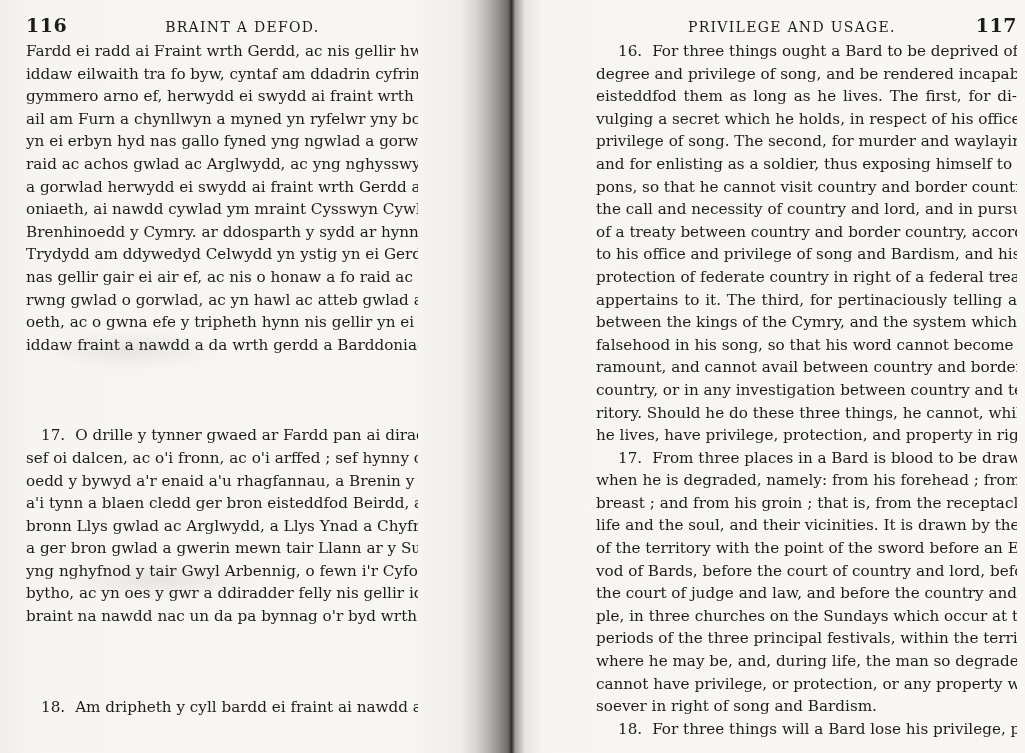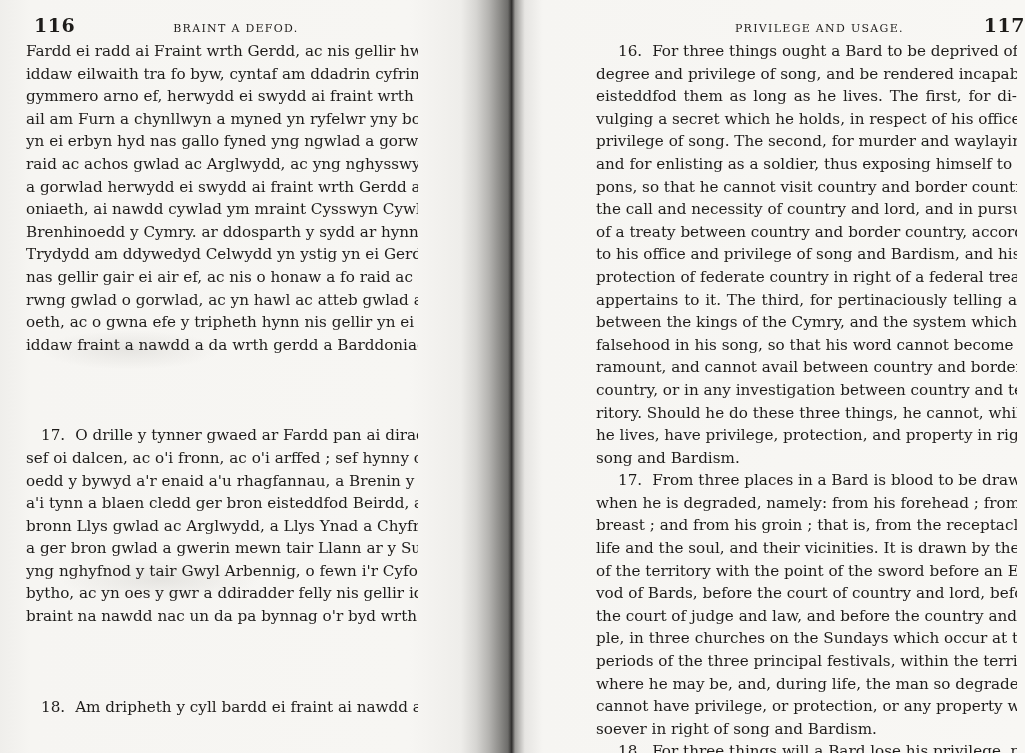--- a/index.html
+++ b/index.html
@@ -17,29 +17,29 @@
   .page-left {
     left: 0; width: 512px;
     background: linear-gradient(to right, #efeeeb 0%, #f6f5f2 6%, #f7f6f3 80%, #eeedea 90%, #d6d5d2 93%, #b4b3b0 95.5%, #8f8e8b 97.5%, #6d6c6a 99.2%, #2b2a29 100%);
   }
   .page-right {
     left: 512px; width: 513px;
     background: linear-gradient(to right, #3a3938 0%, #9c9b98 0.6%, #e6e5e2 2.5%, #f6f5f2 6%, #f8f7f4 100%);
   }
   .running-head {
     position: absolute; top: 14px; height: 22px;
-    display: flex; align-items: baseline; margin-left: 8px;
+    display: flex; align-items: baseline;
   }
   .page-left .running-head { left: 26px; width: 392px; }
   .page-right .running-head { left: 84px; width: 421px; justify-content: flex-end; }
   .page-num {
     font-size: 19px; font-weight: bold; letter-spacing: 0.5px;
   }
   .head-title {
-    font-size: 11px; letter-spacing: 1.3px; text-transform: uppercase;
+    font-size: 14px; letter-spacing: 1.3px; text-transform: uppercase;
   }
   .page-left .head-title { margin-left: 98px; }
   .page-right .head-title { margin-right: 80px; }
   .body-text {
     position: absolute; font-size: 15.2px; line-height: 22.6px;
     text-align: justify; hyphens: none;
   }
   .page-left .body-text { left: 26px; width: 392px; top: 40px; }
   .page-right .body-text { left: 84px; width: 421px; top: 40px; }
   .para { margin: 0; text-indent: 0; }
@@ -132,21 +132,20 @@
         <span class="line">of a treaty between country and border country, according</span>
         <span class="line">to his office and privilege of song and Bardism, and his</span>
         <span class="line">protection of federate country in right of a federal treaty</span>
         <span class="line">appertains to it.  The third, for pertinaciously telling a</span>
         <span class="line">between the kings of the Cymry, and the system which</span>
         <span class="line">falsehood in his song, so that his word cannot become pa-</span>
         <span class="line">ramount, and cannot avail between country and border</span>
         <span class="line">country, or in any investigation between country and ter-</span>
         <span class="line">ritory.  Should he do these three things, he cannot, whilst</span>
         <span class="line">he lives, have privilege, protection, and property in right of</span>
-        <span class="line last">song and Bardism.</span>
       </div>
 
       <div class="para">
         <span class="line"><span class="num">17.</span><span>From three places in a Bard is blood to be drawn,</span></span>
         <span class="line">when he is degraded, namely: from his forehead ; from his</span>
         <span class="line">breast ; and from his groin ; that is, from the receptacles of</span>
         <span class="line">life and the soul, and their vicinities. It is drawn by the king</span>
         <span class="line">of the territory with the point of the sword before an Eistedd-</span>
         <span class="line">vod of Bards, before the court of country and lord, before</span>
         <span class="line">the court of judge and law, and before the country and peo-</span>

